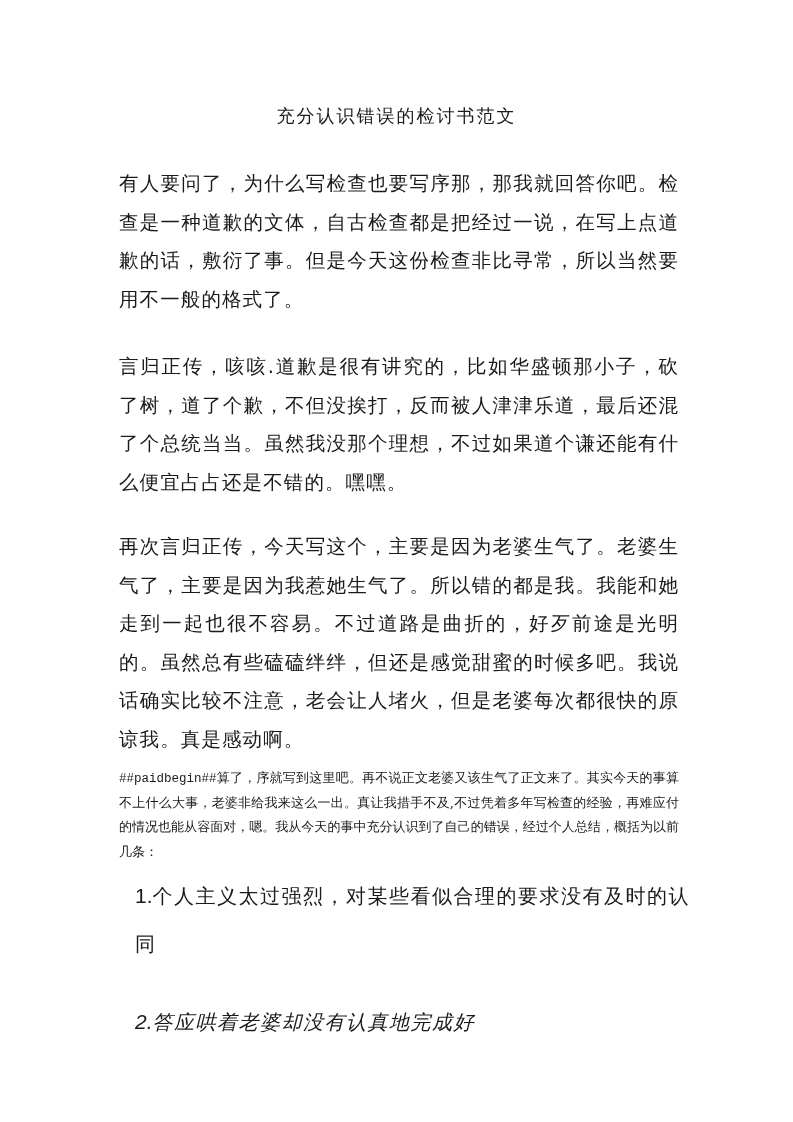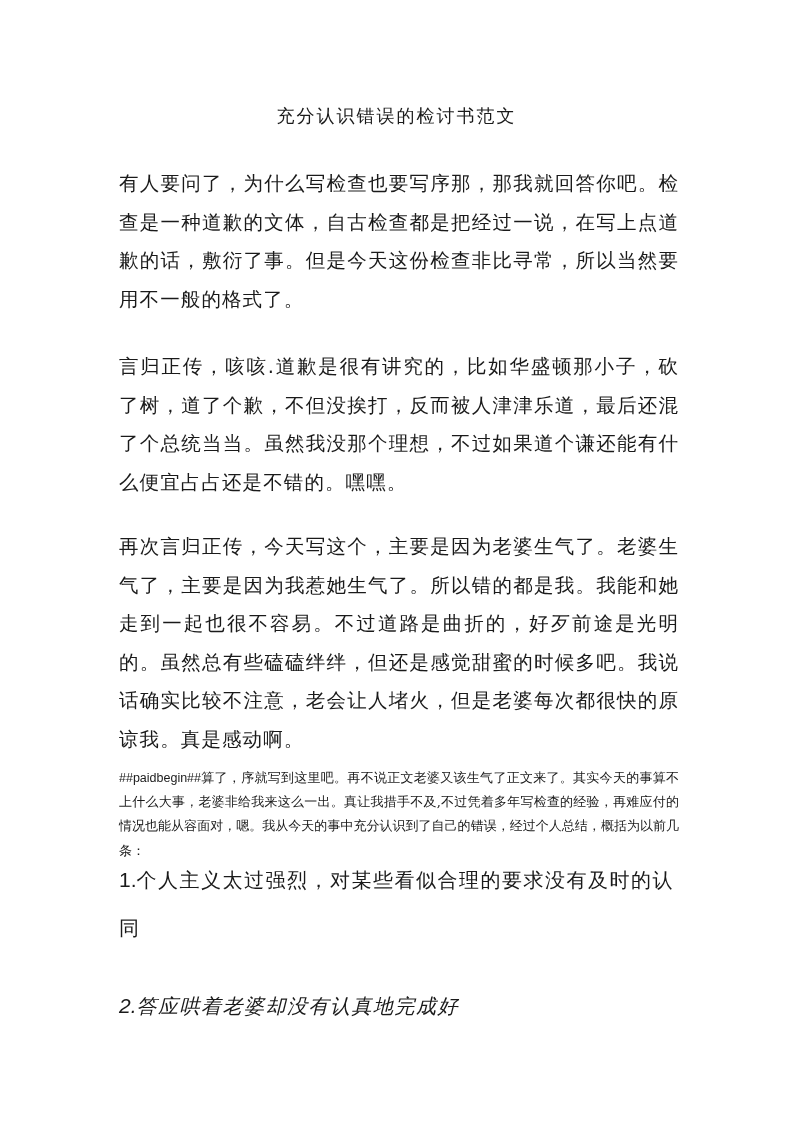--- a/index.html
+++ b/index.html
@@ -52,29 +52,29 @@
       left: 119px;
       width: 560px;
       top: 766px;
       margin: 0;
       font-size: 13px;
       line-height: 24.2px;
       font-family: "DejaVu Serif", "Liberation Serif", serif;
       text-align: justify;
     }
     .small .marker {
-      font-family: Liberation Sans, sans-serif;
+      font-family: Liberation Mono, monospace;
       font-size: 12.5px;
       margin-top: 8px;
     }
     .item {
       position: absolute;
       left: 119px;
       width: 560px;
-      margin: 0;
+      margin: 16px;
       font-size: 20px;
       line-height: 48px;
       letter-spacing: 1.5px;
     }
     .item .num {
       font-family: "Liberation Sans", sans-serif;
       font-size: 21px;
       letter-spacing: 0;
     }
     .i1 { top: 856px; }

